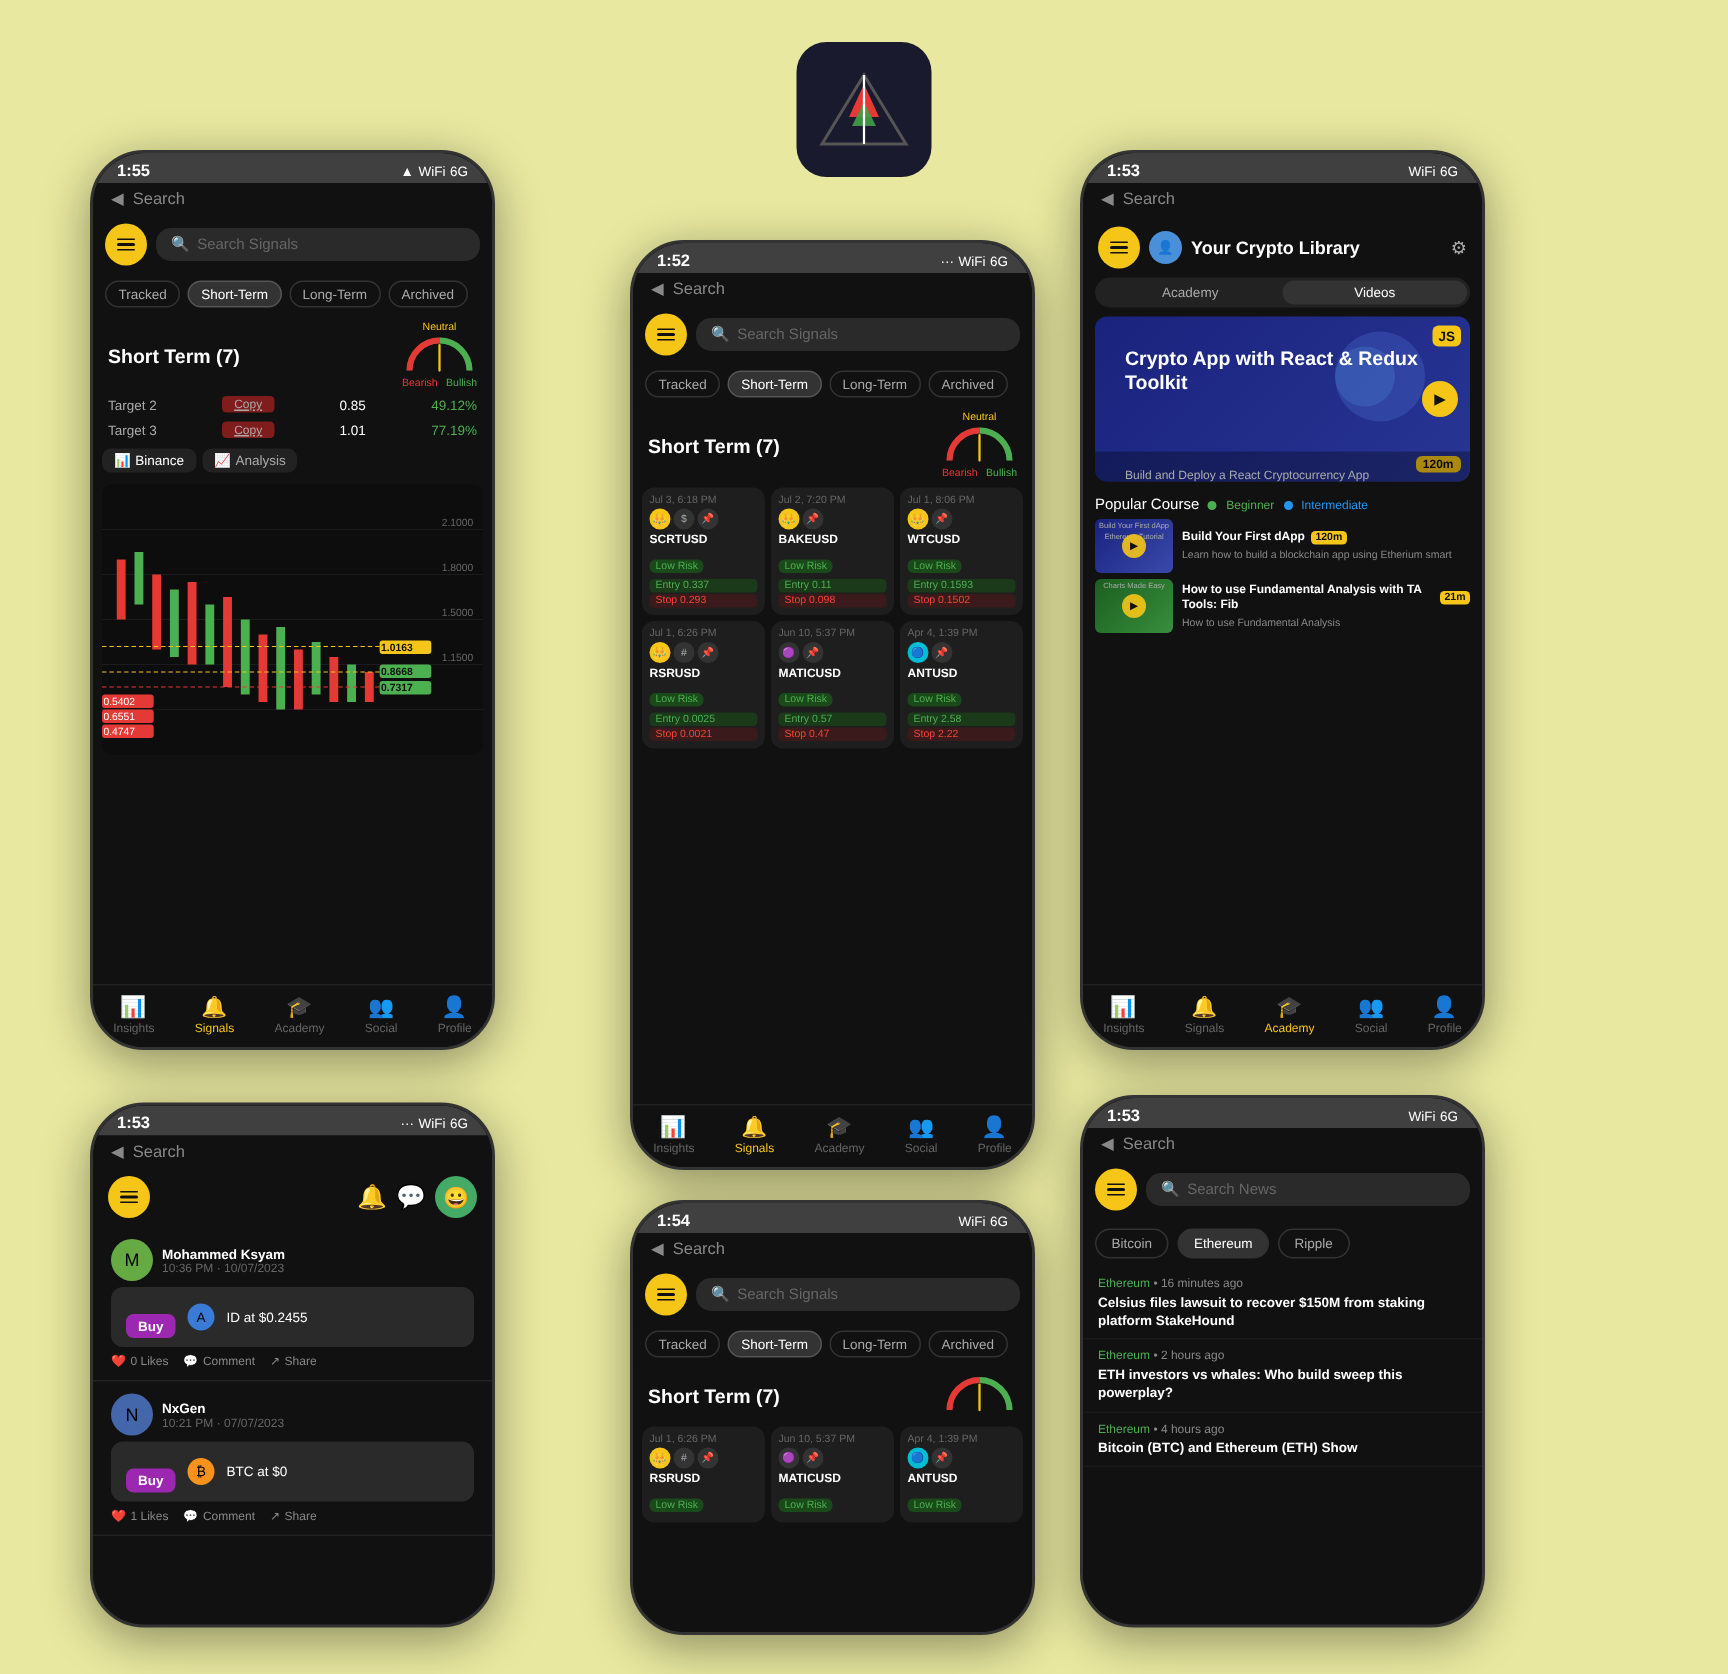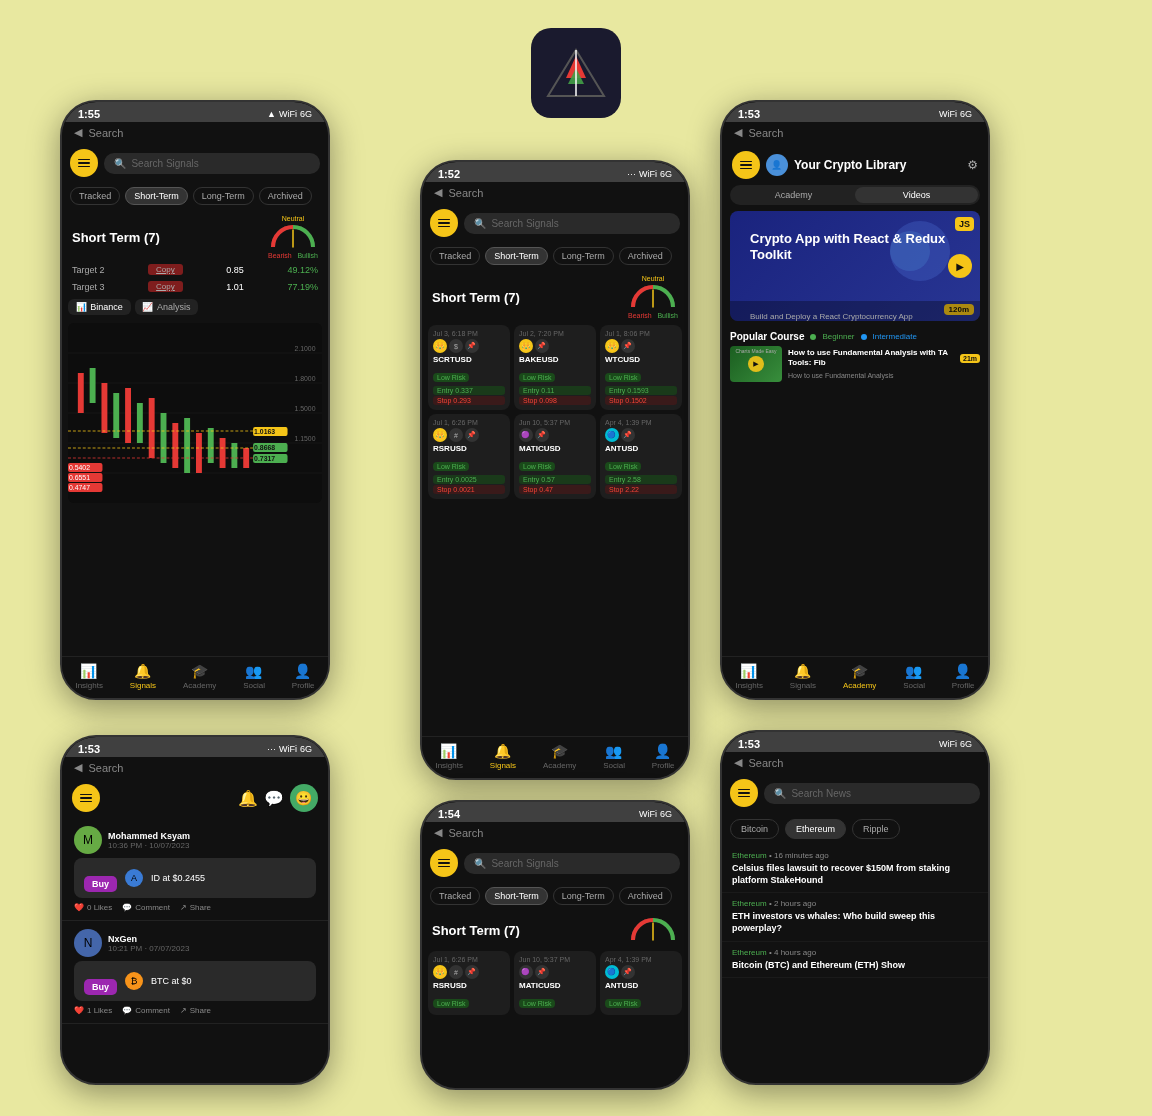--- a/index.html
+++ b/index.html
@@ -276,21 +276,21 @@
       height: 110px;
       overflow: hidden;
     }
     .banner-title { color: #fff; font-size: 13px; font-weight: 800; line-height: 1.2; }
     .banner-desc { color: #aaa; font-size: 8px; margin-top: 4px; }
     .banner-duration { position: absolute; bottom: 6px; right: 6px; background: #f5c518; color: #111; font-size: 8px; padding: 1px 5px; border-radius: 4px; font-weight: 700; }
     .banner-play { position: absolute; right: 8px; top: 50%; transform: translateY(-50%); width: 24px; height: 24px; background: #f5c518; border-radius: 50%; display: flex; align-items: center; justify-content: center; font-size: 10px; color: #111; }
 
     .popular-section { padding: 4px 8px; }
     .popular-header { display: flex; align-items: center; gap: 6px; margin-bottom: 4px; }
-    .popular-title { color: #fff; font-size: 10px; font-weight: 700; }
+    .popular-title { color: #fff; font-size: 10px; font-weight: 400; }
     .badge-dot { width: 6px; height: 6px; border-radius: 50%; display: inline-block; }
     .badge-label { font-size: 8px; }
 
     .course-item {
       display: flex;
       align-items: center;
       gap: 6px;
       margin-bottom: 4px;
     }
     .course-thumb {
@@ -724,20 +724,33 @@
 
     <div class="popular-section">
       <div class="popular-header">
         <span class="popular-title">Popular Course</span>
         <span class="badge-dot" style="background:#4caf50;"></span>
         <span class="badge-label" style="color:#4caf50;">Beginner</span>
         <span class="badge-dot" style="background:#2196f3;"></span>
         <span class="badge-label" style="color:#2196f3;">Intermediate</span>
       </div>
 
+      <div class="course-item">
+        <div class="course-thumb" style="background:linear-gradient(135deg,#1a237e,#3949ab);">
+          <div style="position:absolute;top:2px;left:2px;right:2px;font-size:5px;color:#aaa;text-align:center;line-height:1.3;">Build Your First dApp<br>Ethereum Tutorial</div>
+          <div class="course-play">▶</div>
+        </div>
+        <div class="course-info">
+          <div style="display:flex;align-items:center;gap:4px;margin-bottom:2px;">
+            <span class="course-title">Build Your First dApp</span>
+            <span class="course-duration">120m</span>
+          </div>
+          <div class="course-desc">Learn how to build a blockchain app using Etherium smart</div>
+        </div>
+      </div>
 
       <div class="course-item">
         <div class="course-thumb" style="background:linear-gradient(135deg,#1b5e20,#388e3c);">
           <div style="position:absolute;top:2px;left:2px;right:2px;font-size:5px;color:#aaa;text-align:center;">Charts Made Easy</div>
           <div class="course-play">▶</div>
         </div>
         <div class="course-info">
           <div style="display:flex;align-items:center;gap:4px;margin-bottom:2px;">
             <span class="course-title">How to use Fundamental Analysis with TA Tools: Fib</span>
             <span class="course-duration">21m</span>

